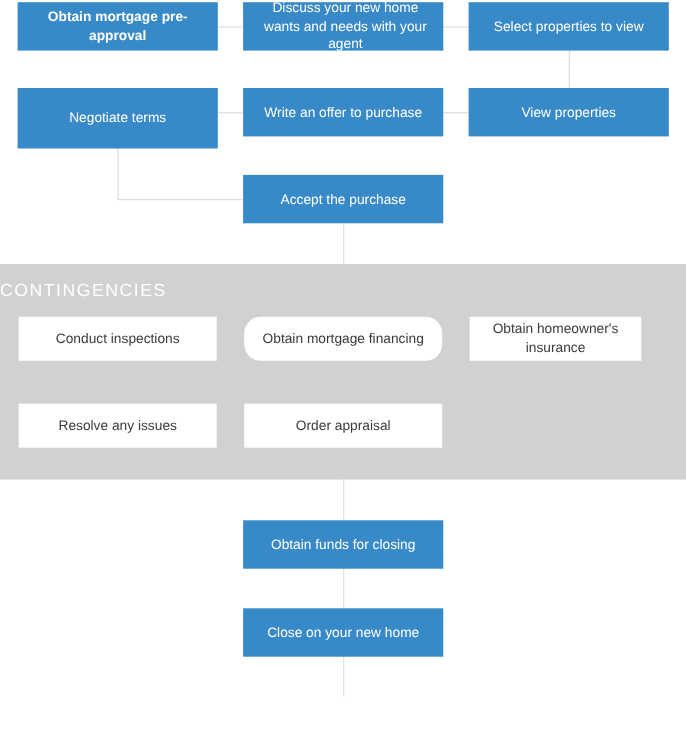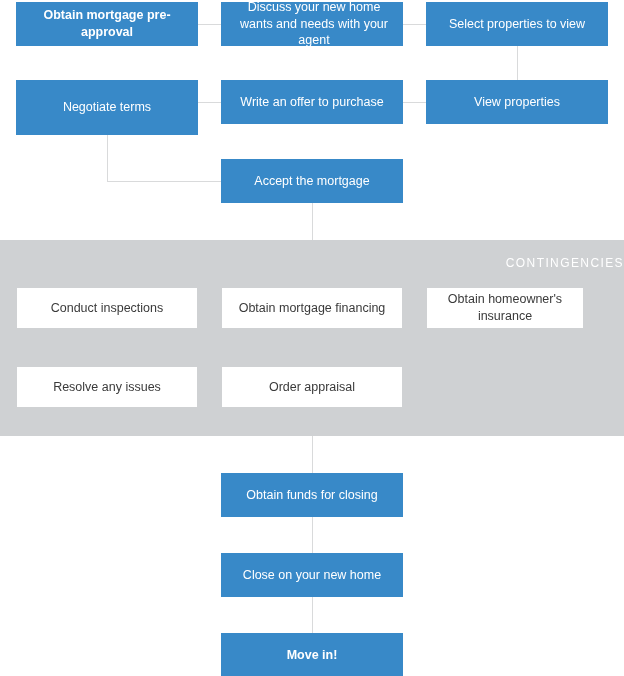--- a/index.html
+++ b/index.html
@@ -23,23 +23,23 @@
   .band {
     position: absolute;
     left: 0;
     width: 624px;
     background: #cfd1d3;
   }
   .band-title {
     position: absolute;
     left: 0;
     width: 624px;
-    text-align: right;
+    text-align: left;
     color: #ffffff;
-    font-size: 12px;
+    font-size: 16px;
     letter-spacing: 1.4px;
   }
 
   
   .conn {
     position: absolute;
     background: #d9dadb;
   }
   .conn-h { height: 1px; }
   .conn-v { width: 1px; }
@@ -81,24 +81,23 @@
     <div class="conn conn-v" style="left: 312px; top: 203px; height: 37px;"></div>
     <div class="conn conn-v" style="left: 312px; top: 436px; height: 37px;"></div>
     <div class="conn conn-v" style="left: 312px; top: 517px; height: 36px;"></div>
     <div class="conn conn-v" style="left: 312px; top: 597px; height: 36px;"></div>
     <div class="node node-blue node-bold" style="left: 16px; top: 2px; width: 182px; height: 44px;">Obtain mortgage pre-approval</div>
     <div class="node node-blue" style="left: 221px; top: 2px; width: 182px; height: 44px; padding-left: 12px;">Discuss your new home wants and needs with your agent</div>
     <div class="node node-blue" style="left: 426px; top: 2px; width: 182px; height: 44px;">Select properties to view</div>
     <div class="node node-blue" style="left: 16px; top: 80px; width: 182px; height: 55px;">Negotiate terms</div>
     <div class="node node-blue" style="left: 221px; top: 80px; width: 182px; height: 44px;">Write an offer to purchase</div>
     <div class="node node-blue" style="left: 426px; top: 80px; width: 182px; height: 44px;">View properties</div>
-    <div class="node node-blue" style="left: 221px; top: 159px; width: 182px; height: 44px;">Accept the mortgage</div>
+    <div class="node node-blue" style="left: 221px; top: 159px; width: 182px; height: 44px;">Accept the purchase</div>
     <div class="band" style="left: 0px; top: 240px; width: 624px; height: 196px;"></div>
     <div class="band-title" style="top: 256px;">CONTINGENCIES</div>
     <div class="node node-white" style="left: 17px; top: 288px; width: 180px; height: 40px;">Conduct inspections</div>
-    <div class="node node-white" style="left: 222px; top: 288px; width: 180px; height: 40px;">Obtain mortgage financing</div>
+    <div class="node node-white" style="left: 222px; top: 288px; width: 180px; height: 40px; border-radius: 15px;">Obtain mortgage financing</div>
     <div class="node node-white" style="left: 427px; top: 288px; width: 156px; height: 40px;">Obtain homeowner's insurance</div>
     <div class="node node-white" style="left: 17px; top: 367px; width: 180px; height: 40px;">Resolve any issues</div>
     <div class="node node-white" style="left: 222px; top: 367px; width: 180px; height: 40px;">Order appraisal</div>
     <div class="node node-blue" style="left: 221px; top: 473px; width: 182px; height: 44px;">Obtain funds for closing</div>
     <div class="node node-blue" style="left: 221px; top: 553px; width: 182px; height: 44px;">Close on your new home</div>
-    <div class="node node-blue node-bold" style="left: 221px; top: 633px; width: 182px; height: 44px;">Move in!</div>
   </div>
 
 </body></html>

